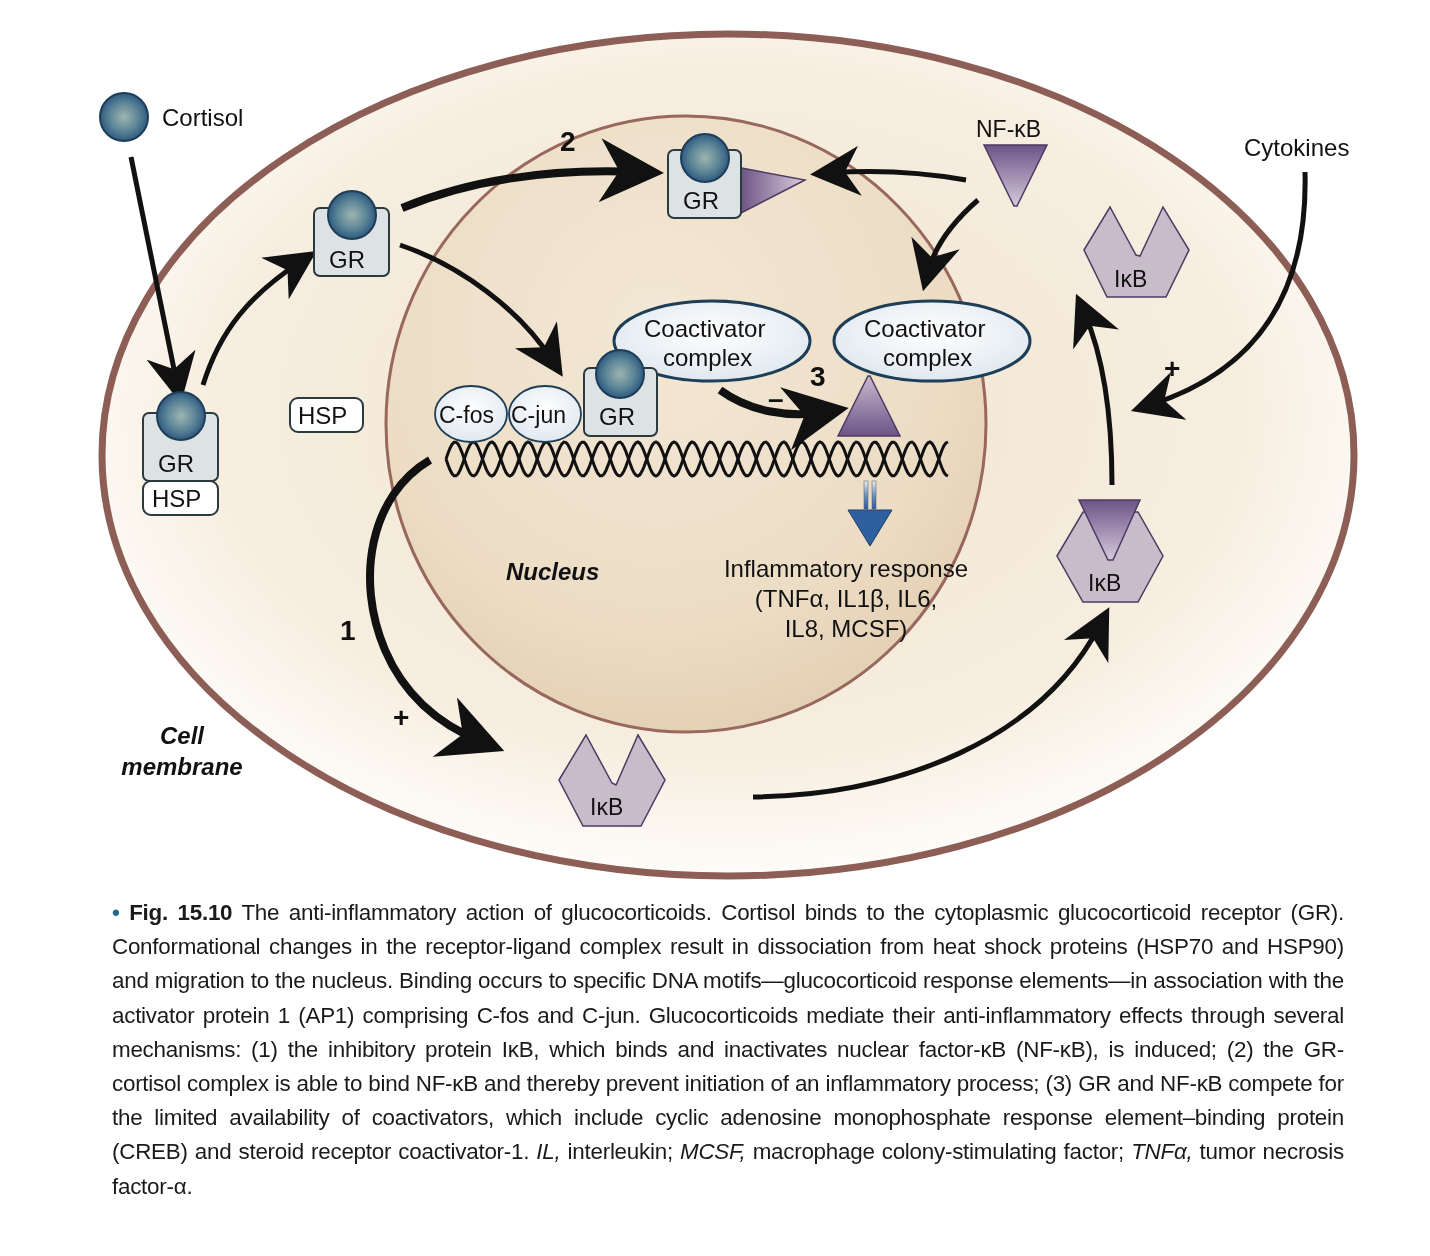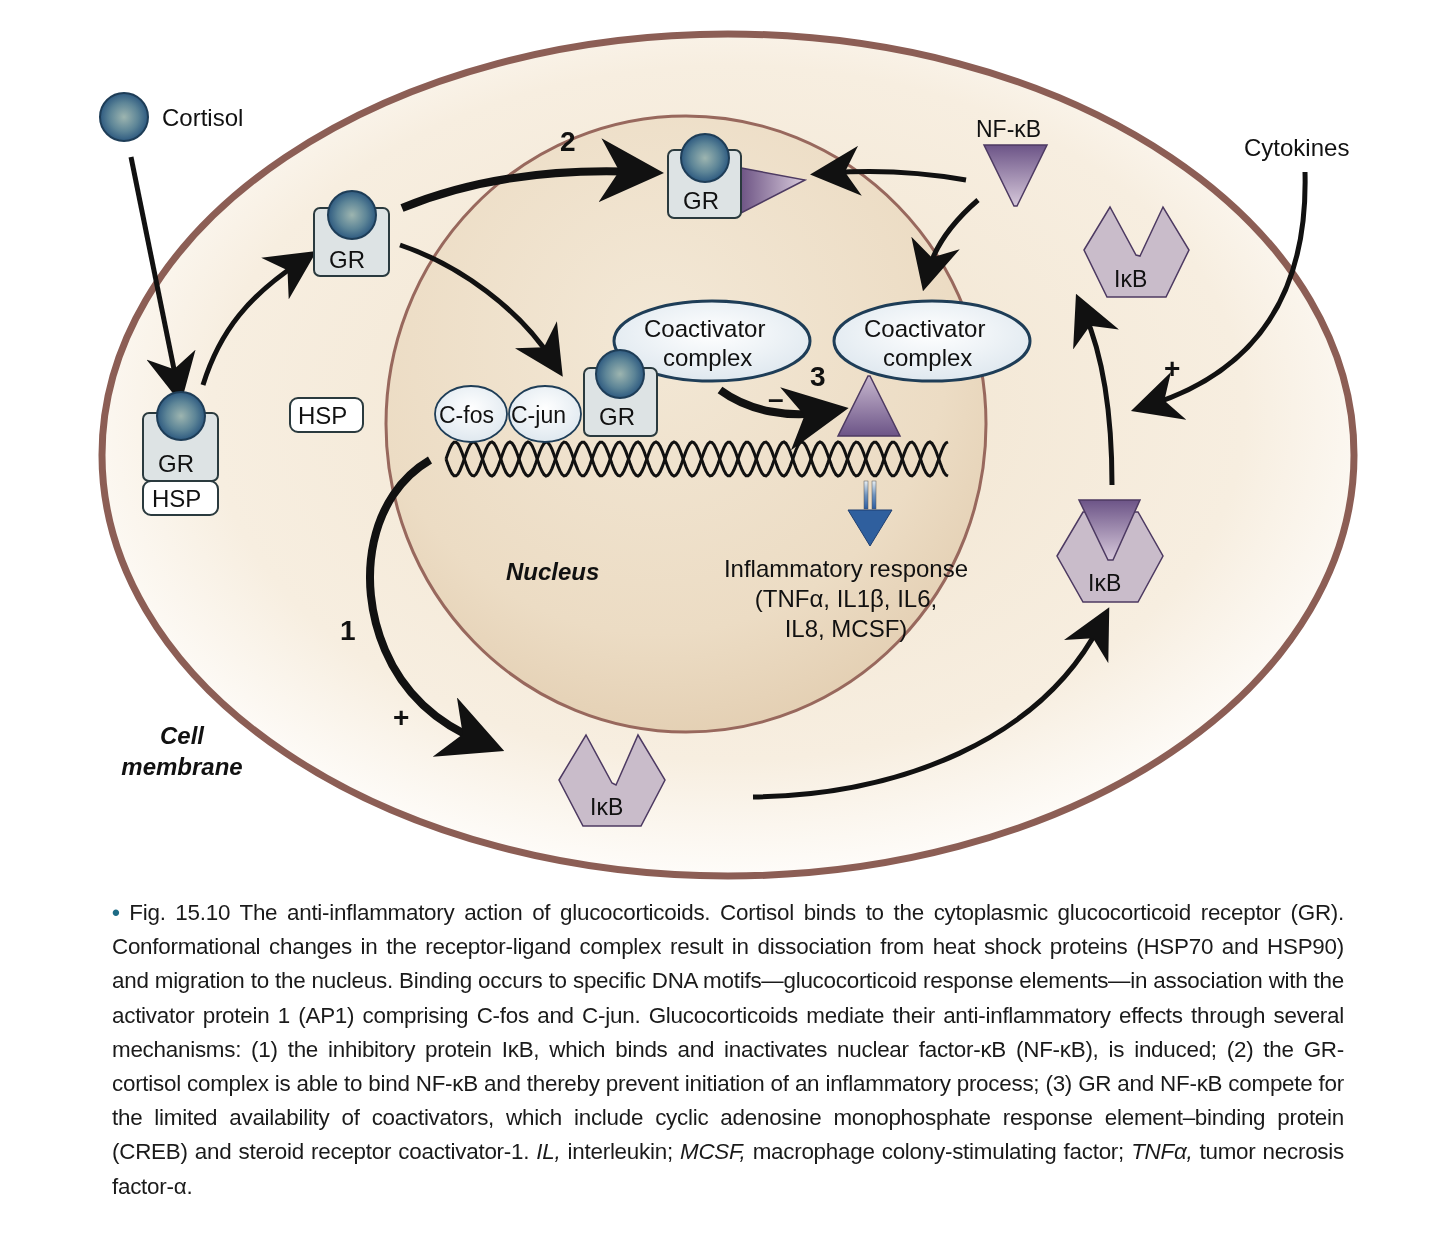--- a/index.html
+++ b/index.html
@@ -9,21 +9,21 @@
   .lbl { font-size: 24px; }
   .lbl-sm { font-size: 23px; }
   .num { font-size: 28px; font-weight: bold; }
   .ital { font-style: italic; font-weight: bold; font-size: 24px; }
   #caption {
     position: absolute; left: 112px; top: 896px; width: 1232px;
     font-family: "Liberation Sans", sans-serif; font-size: 22.4px; line-height: 34.2px;
     color: #1a1a1a; text-align: justify; letter-spacing: -0.25px;
   }
   #caption .bullet { color: #1d6b85; font-weight: bold; }
-  #caption .fig { font-weight: normal; color: #1a1a1a; }
+  #caption .fig { font-weight: bold; color: #1a1a1a; }
 </style>
 </head>
 <body>
 
 <svg id="diagram" viewBox="0 0 1430 890" xmlns="http://www.w3.org/2000/svg">
   <defs>
     <radialGradient id="gCyto" cx="0.5" cy="0.45" r="0.55">
       <stop offset="0" stop-color="#f1e4cf"></stop>
       <stop offset="0.75" stop-color="#f7eee0"></stop>
       <stop offset="1" stop-color="#fefcf9"></stop>

